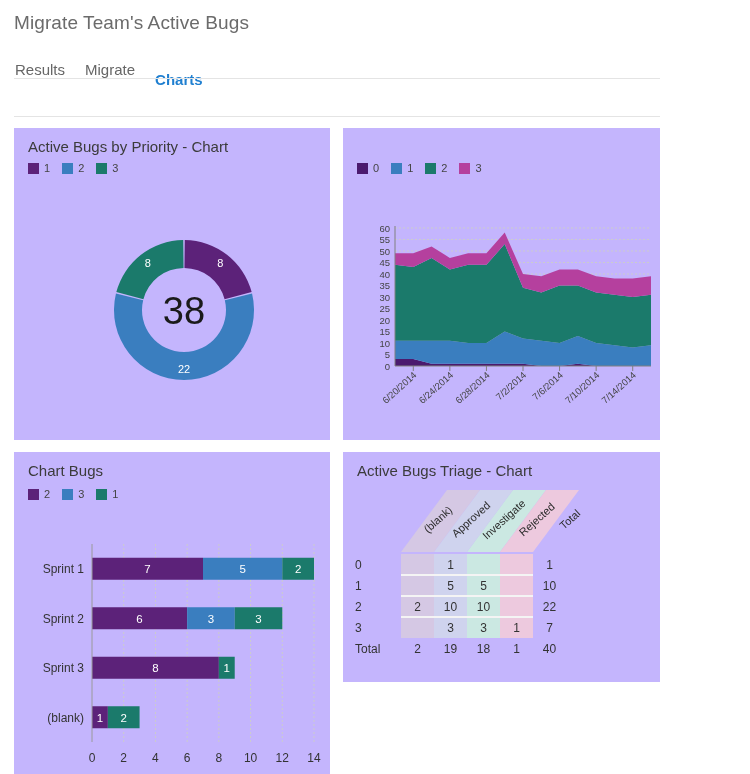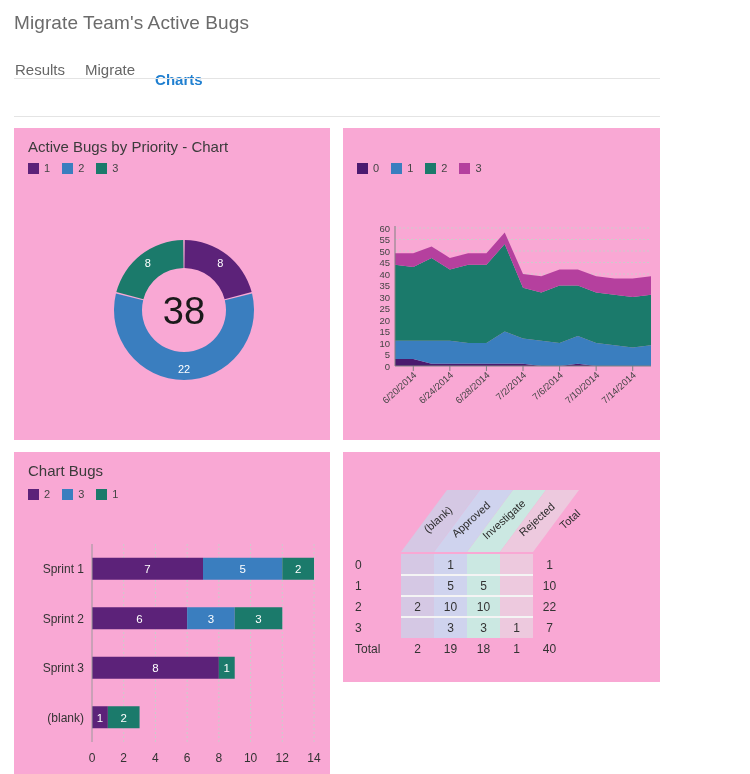--- a/index.html
+++ b/index.html
@@ -46,21 +46,21 @@
   .tb-label { font-size: 12.5px; color: #333; }
   .refresh-icon { display: block; width: 16px; height: 16px; }
   .divider-2 {
     position: absolute; left: 14px; top: 116px; width: 646px; height: 1px;
     background: #e4e4e4;
   }
 
   
   .card {
     position: absolute;
-    background: #f9a8d4;
+    background: #c4b5fd;
     box-sizing: border-box;
   }
   .card-title {
     position: absolute; left: 14px; top: 10px;
     font-size: 15px; color: #3b3b3b; font-weight: 400; white-space: nowrap;
   }
   .legend {
     position: absolute; left: 14px; display: flex; align-items: center; gap: 5px;
   }
   .legend-item { display: flex; align-items: center; gap: 5px; margin-right: 7px; }
@@ -256,20 +256,21 @@
         <text x="141.42857142857142" y="248" text-anchor="middle" font-size="12" font-family="&quot;Liberation Sans&quot;, sans-serif" fill="#333">4</text>
         <text x="173.14285714285714" y="248" text-anchor="middle" font-size="12" font-family="&quot;Liberation Sans&quot;, sans-serif" fill="#333">6</text>
         <text x="204.85714285714283" y="248" text-anchor="middle" font-size="12" font-family="&quot;Liberation Sans&quot;, sans-serif" fill="#333">8</text>
         <text x="236.57142857142858" y="248" text-anchor="middle" font-size="12" font-family="&quot;Liberation Sans&quot;, sans-serif" fill="#333">10</text>
         <text x="268.2857142857143" y="248" text-anchor="middle" font-size="12" font-family="&quot;Liberation Sans&quot;, sans-serif" fill="#333">12</text>
         <text x="300" y="248" text-anchor="middle" font-size="12" font-family="&quot;Liberation Sans&quot;, sans-serif" fill="#333">14</text>
       </svg>
   </div>
 
   <div class="card" id="card-triage">
+    <div class="card-title">Active Bugs Triage - Chart</div>
     <svg class="chart-svg" id="triage-svg" style="left:0; top:28px;" width="317" height="190" viewBox="0 0 317 190">
         <path d="M 58 72 L 104 10 L 137 10 L 91 72 Z" fill="#d5c8e4"></path>
         <text x="0" y="0" font-size="11" font-family="&quot;Liberation Sans&quot;, sans-serif" fill="#2b2b2b" text-anchor="middle" transform="translate(97.5,42.24) rotate(-42)">(blank)</text>
         <path d="M 91 72 L 137 10 L 170 10 L 124 72 Z" fill="#cfd3ee"></path>
         <text x="0" y="0" font-size="11" font-family="&quot;Liberation Sans&quot;, sans-serif" fill="#2b2b2b" text-anchor="middle" transform="translate(130.5,42.24) rotate(-42)">Approved</text>
         <path d="M 124 72 L 170 10 L 203 10 L 157 72 Z" fill="#cbe8e2"></path>
         <text x="0" y="0" font-size="11" font-family="&quot;Liberation Sans&quot;, sans-serif" fill="#2b2b2b" text-anchor="middle" transform="translate(163.5,42.24) rotate(-42)">Investigate</text>
         <path d="M 157 72 L 203 10 L 236 10 L 190 72 Z" fill="#edc9de"></path>
         <text x="0" y="0" font-size="11" font-family="&quot;Liberation Sans&quot;, sans-serif" fill="#2b2b2b" text-anchor="middle" transform="translate(196.5,42.24) rotate(-42)">Rejected</text>
         <text x="0" y="0" font-size="11" font-family="&quot;Liberation Sans&quot;, sans-serif" fill="#2b2b2b" text-anchor="middle" transform="translate(229.5,42.24) rotate(-42)">Total</text>

